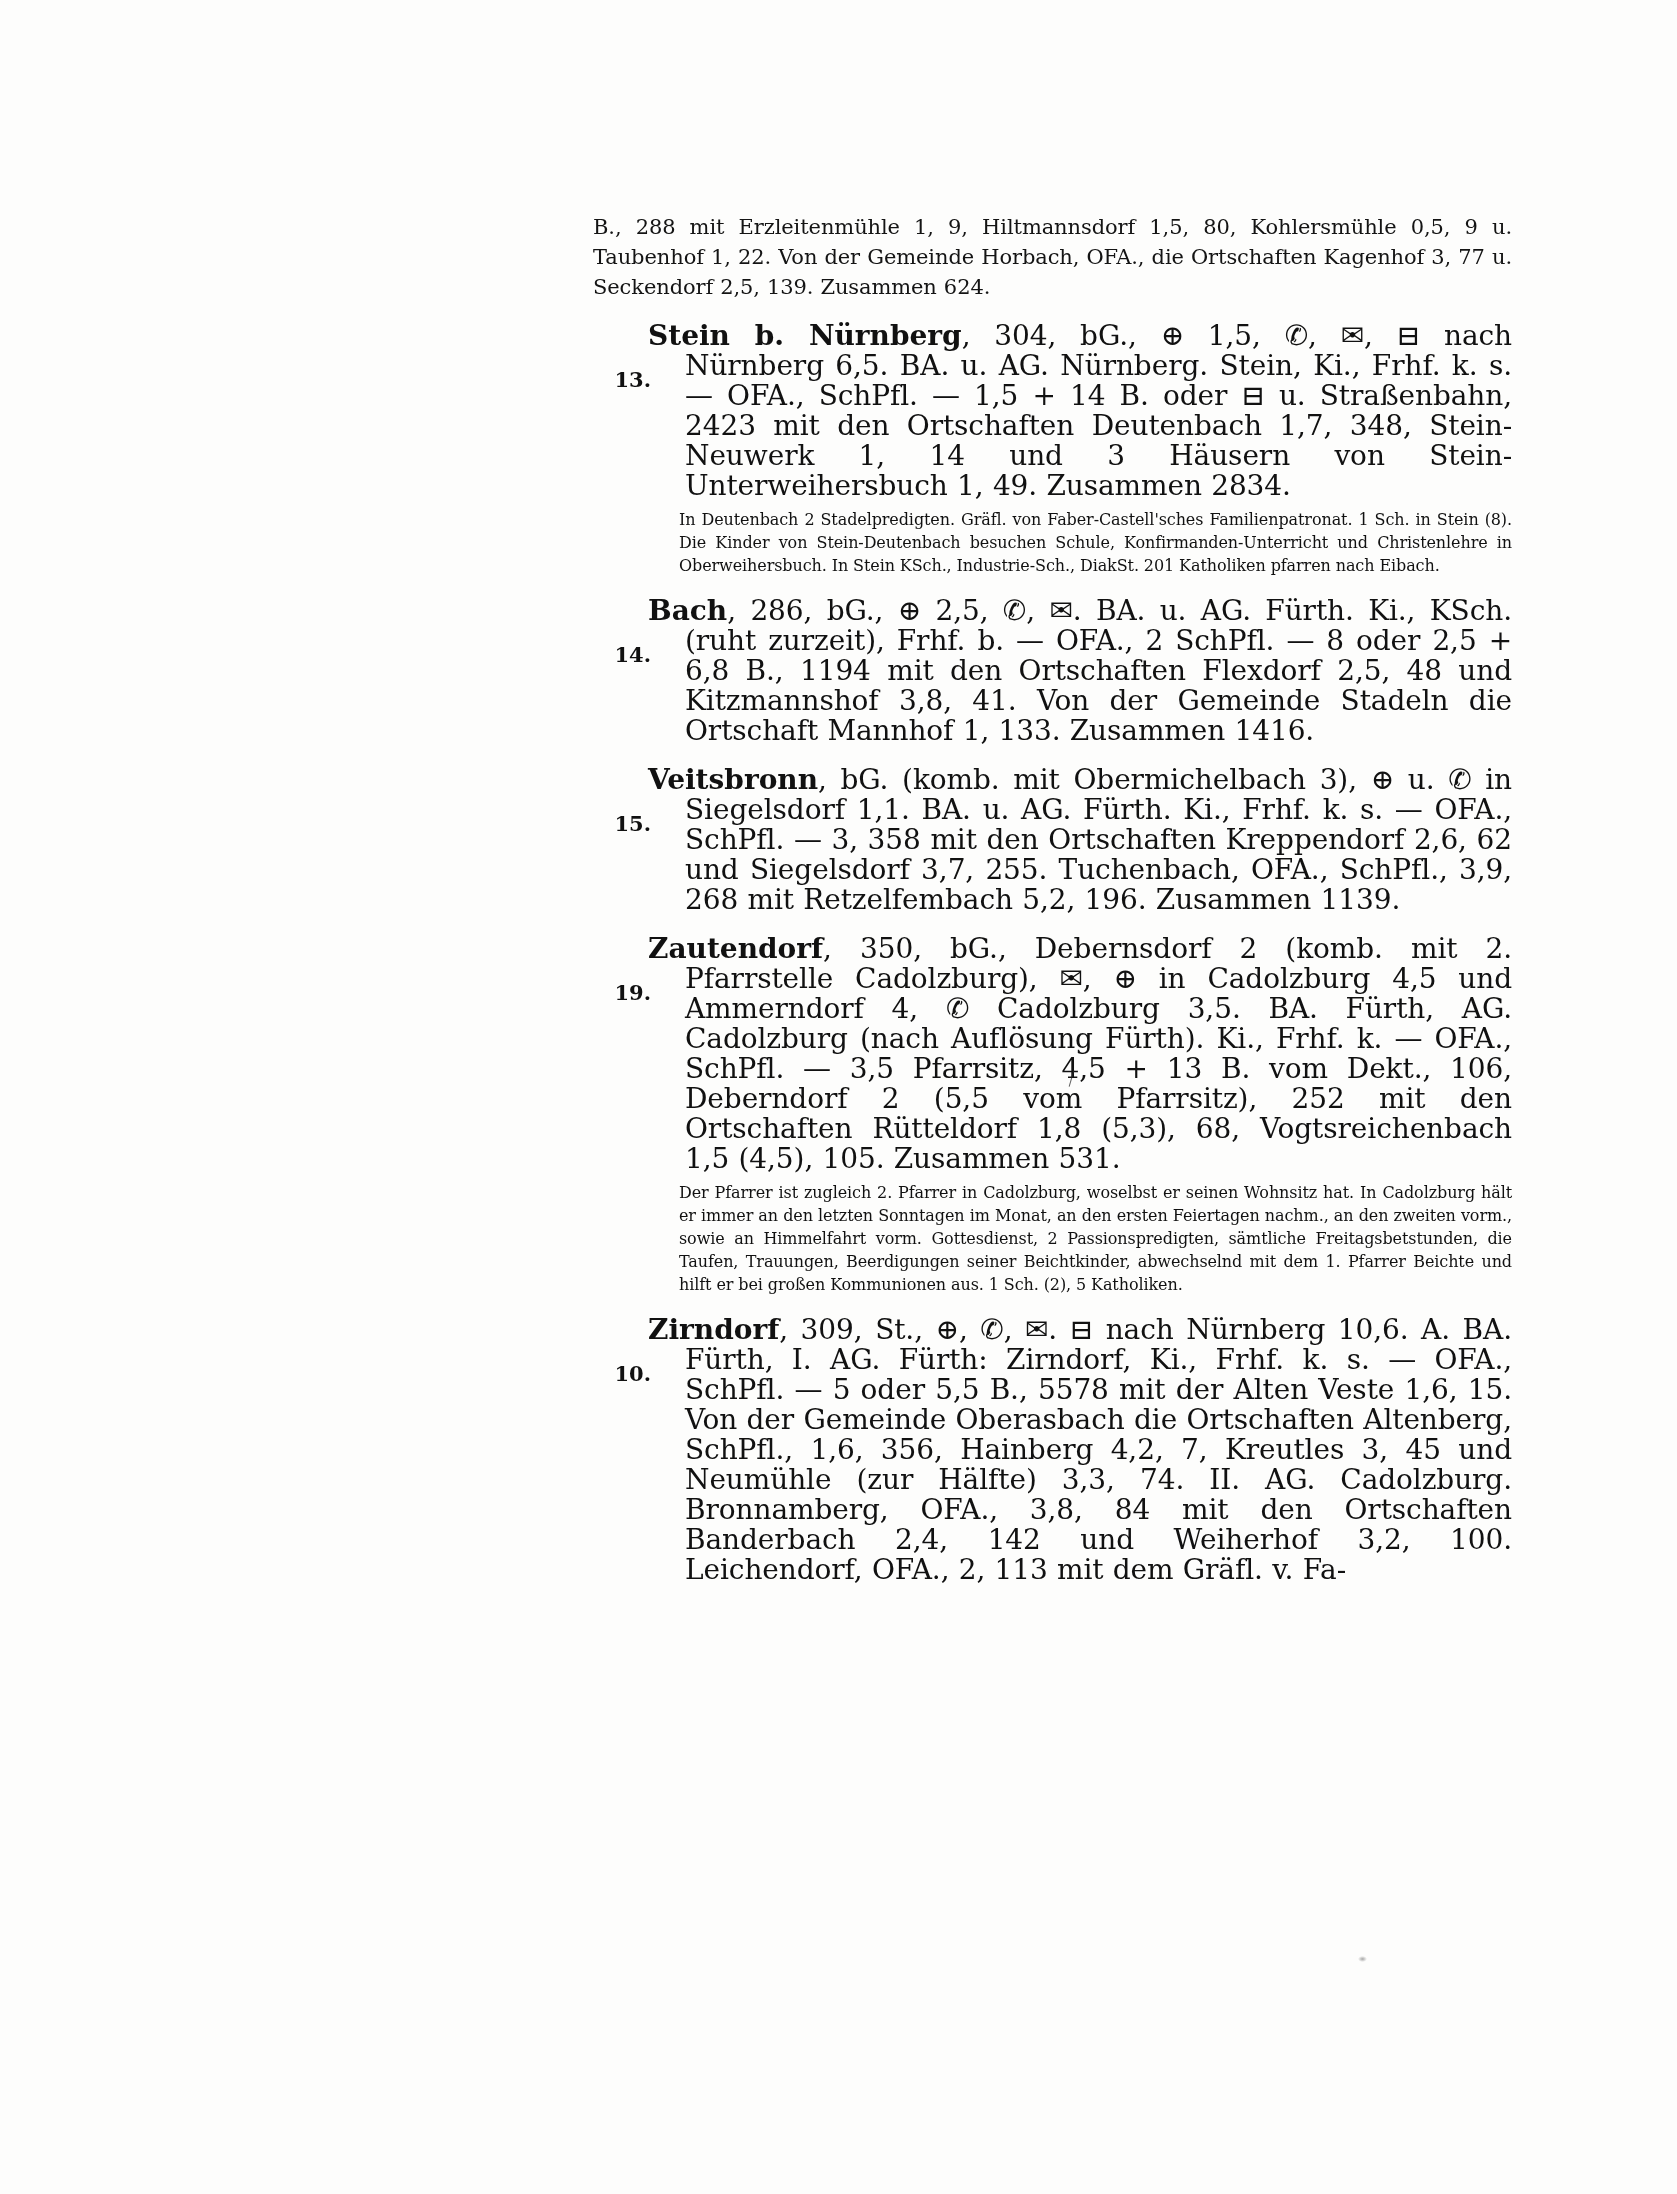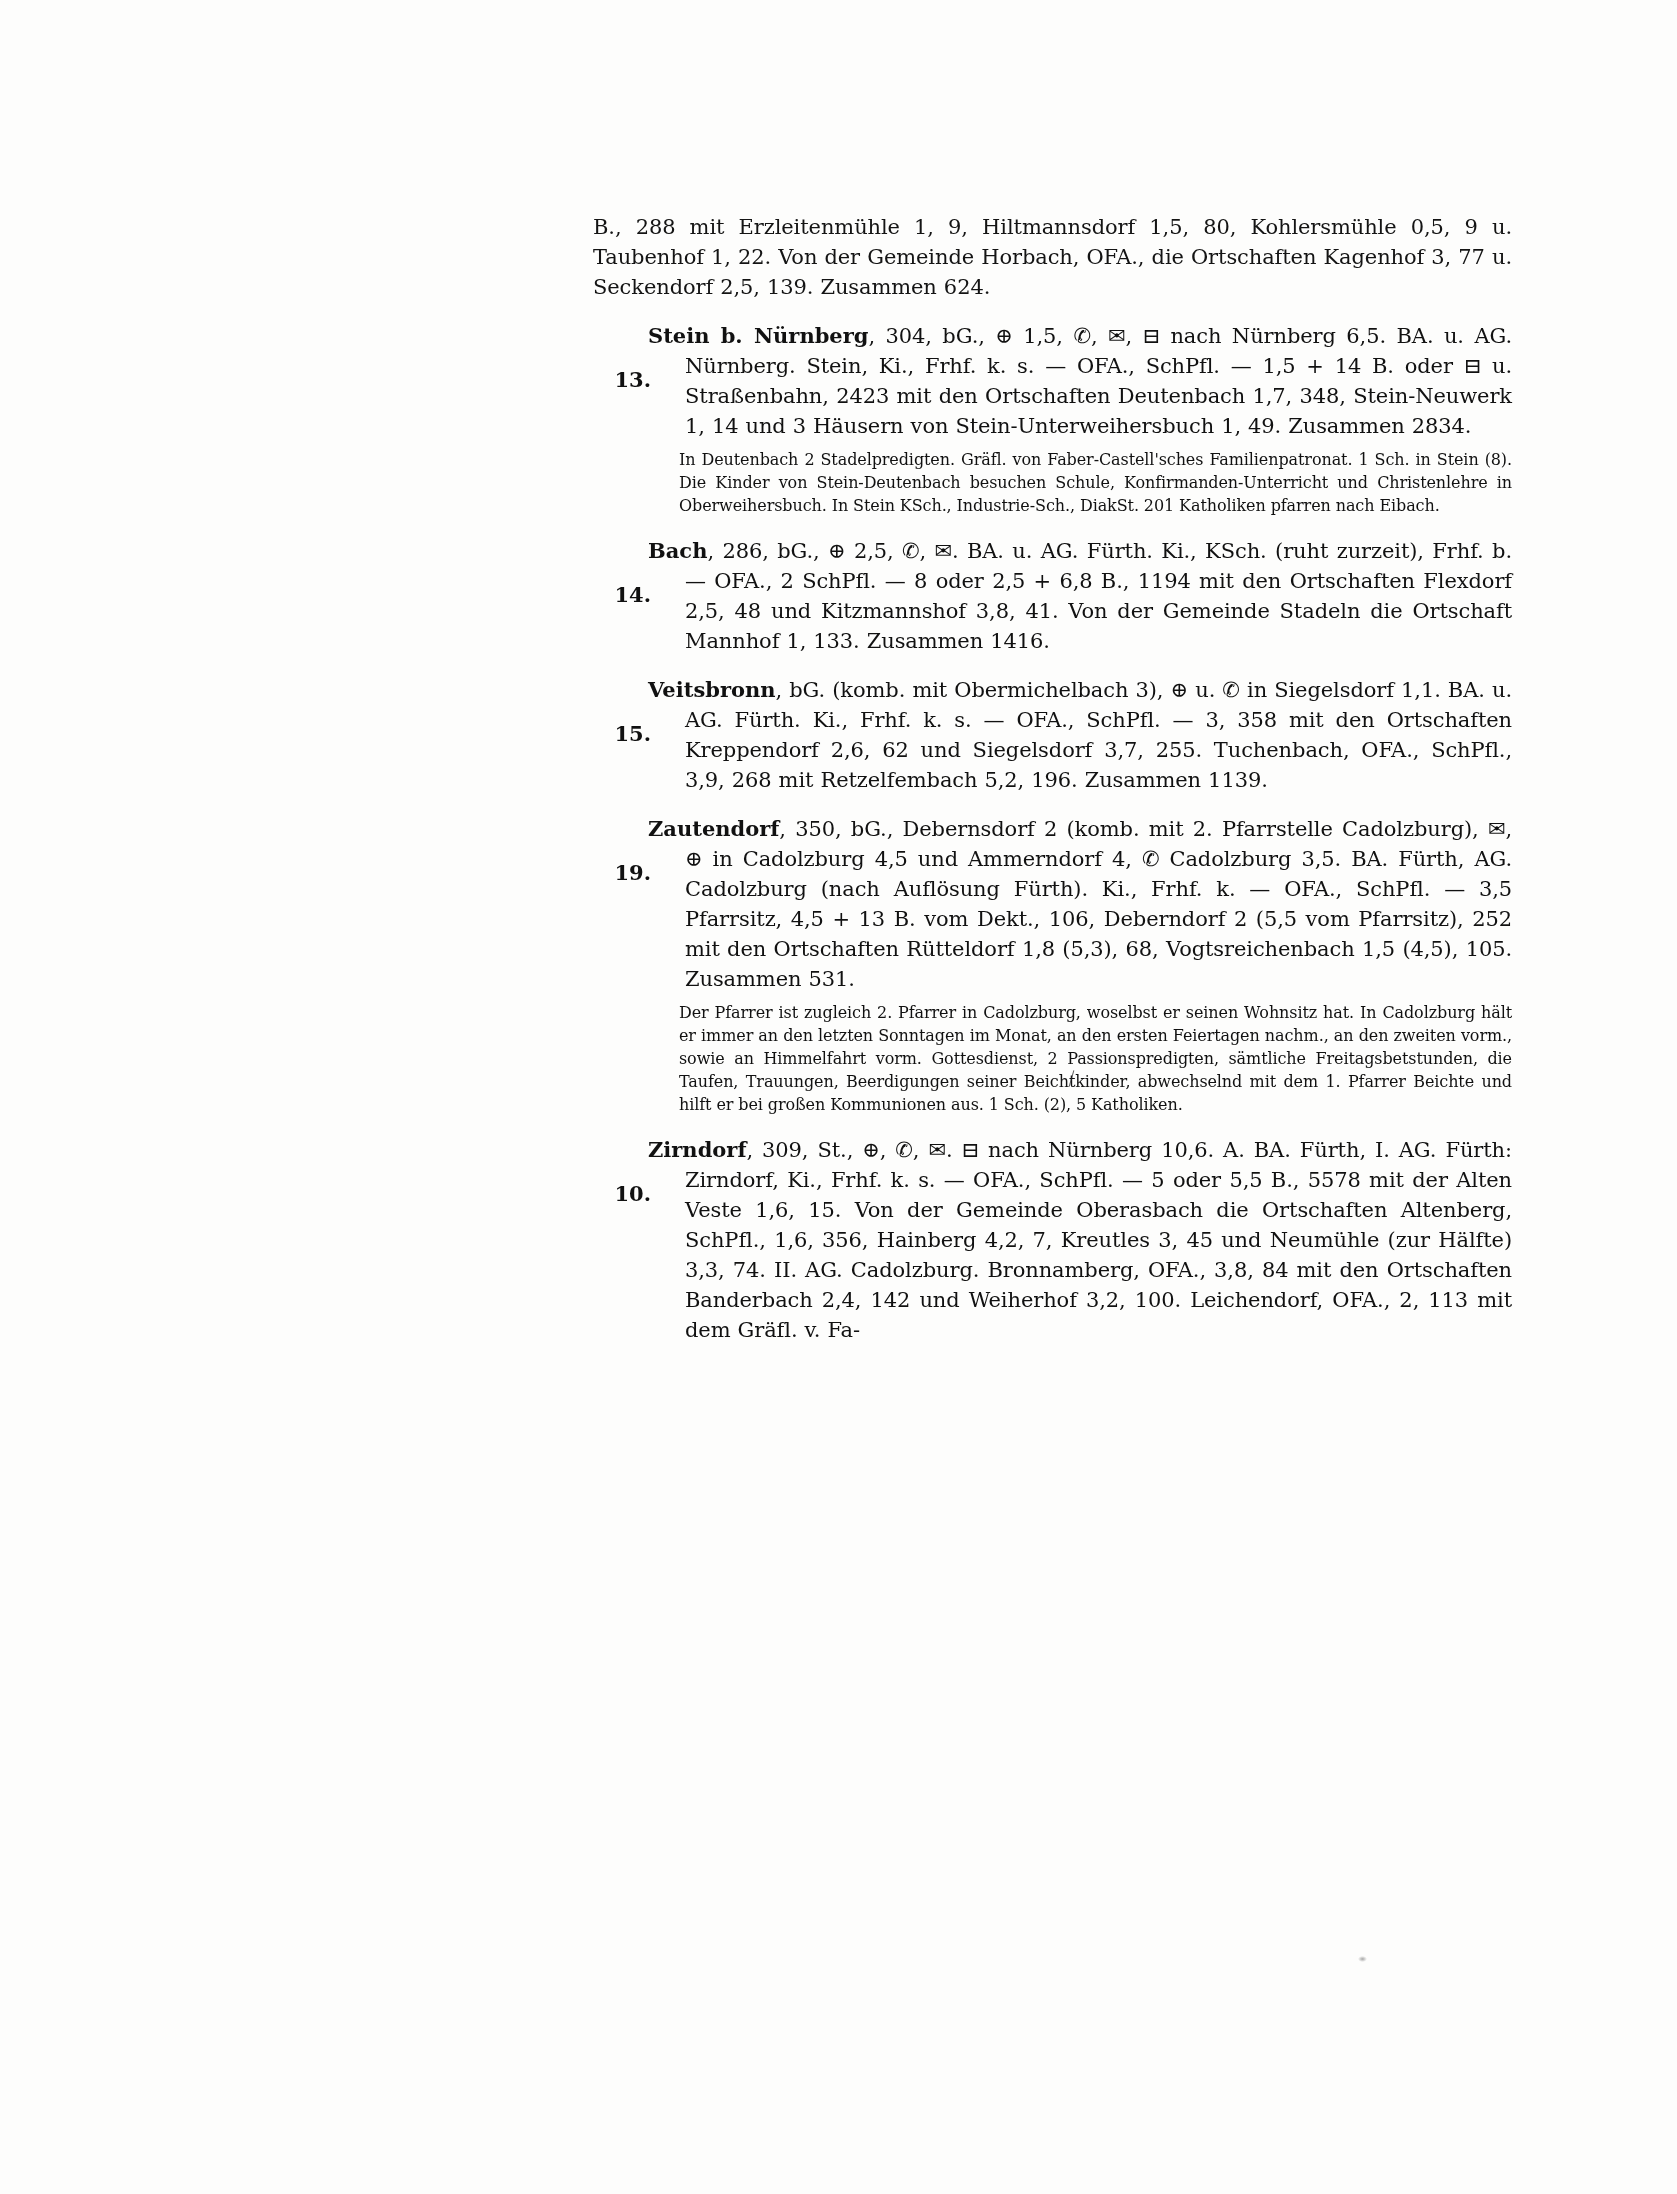--- a/index.html
+++ b/index.html
@@ -100,21 +100,21 @@
     top: 0;
     width: 46px;
     text-align: right;
     font-size: 21px;
     font-weight: 700;
     line-height: 30px;
     margin-top: 44px;
   }
   .entry .body {
     font-family: "DejaVu Serif", serif;
-    font-size: 21px;
+    font-size: 28px;
     line-height: 30px;
     text-align: justify;
     letter-spacing: -0.1px;
     word-spacing: 0.5px;
     text-indent: -37px;
     padding-left: 37px;
   }
   .note {
     font-family: "DejaVu Serif", serif;
     font-size: 16px;

